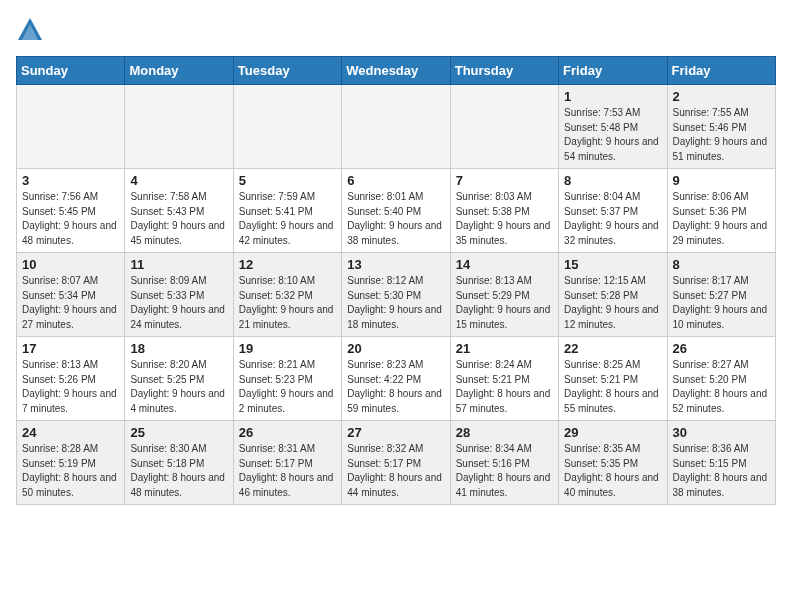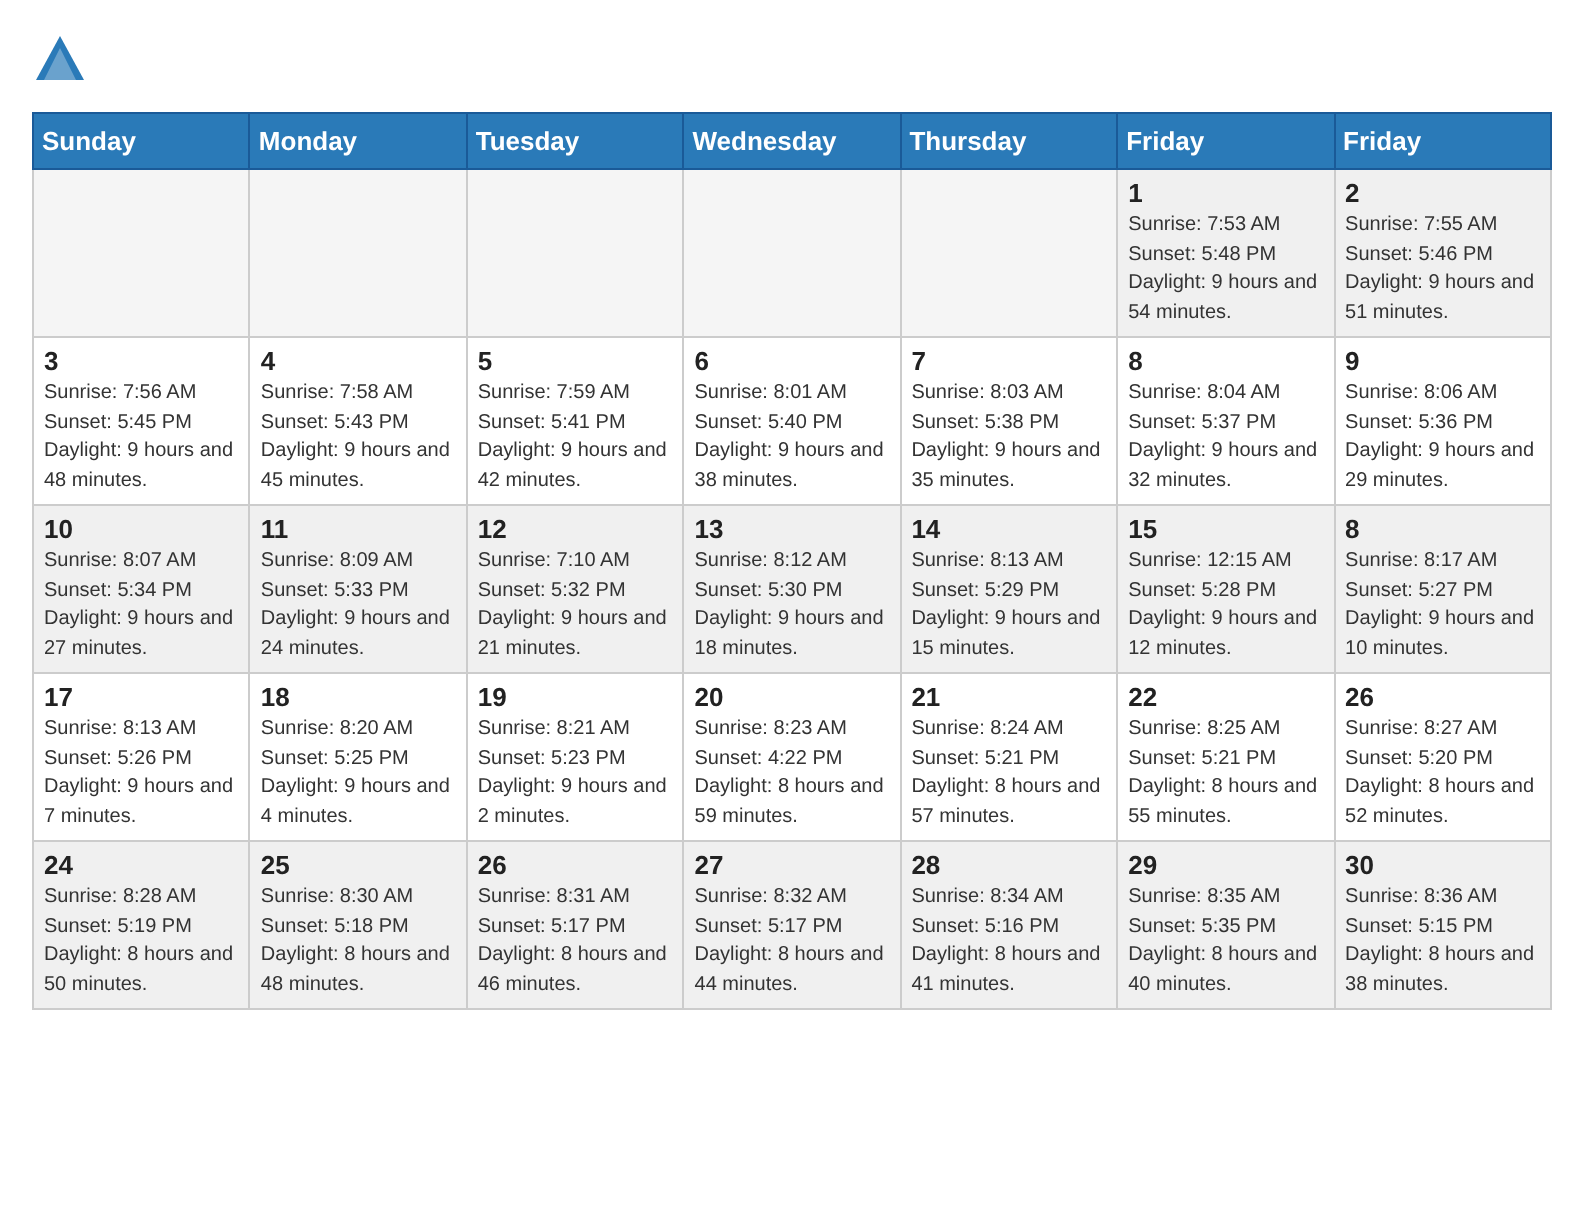--- a/index.html
+++ b/index.html
@@ -210,21 +210,21 @@
         </td>
         <td class="gray-bg">
           <span class="day-num">11</span>
           <div class="day-info">Sunrise: 8:09 AM
 Sunset: 5:33 PM
 Daylight: 9 hours
 and 24 minutes.</div>
         </td>
         <td class="gray-bg">
           <span class="day-num">12</span>
-          <div class="day-info">Sunrise: 7:10 AM
+          <div class="day-info">Sunrise: 8:10 AM
 Sunset: 5:32 PM
 Daylight: 9 hours
 and 21 minutes.</div>
         </td>
         <td class="gray-bg">
           <span class="day-num">13</span>
           <div class="day-info">Sunrise: 8:12 AM
 Sunset: 5:30 PM
 Daylight: 9 hours
 and 18 minutes.</div>

